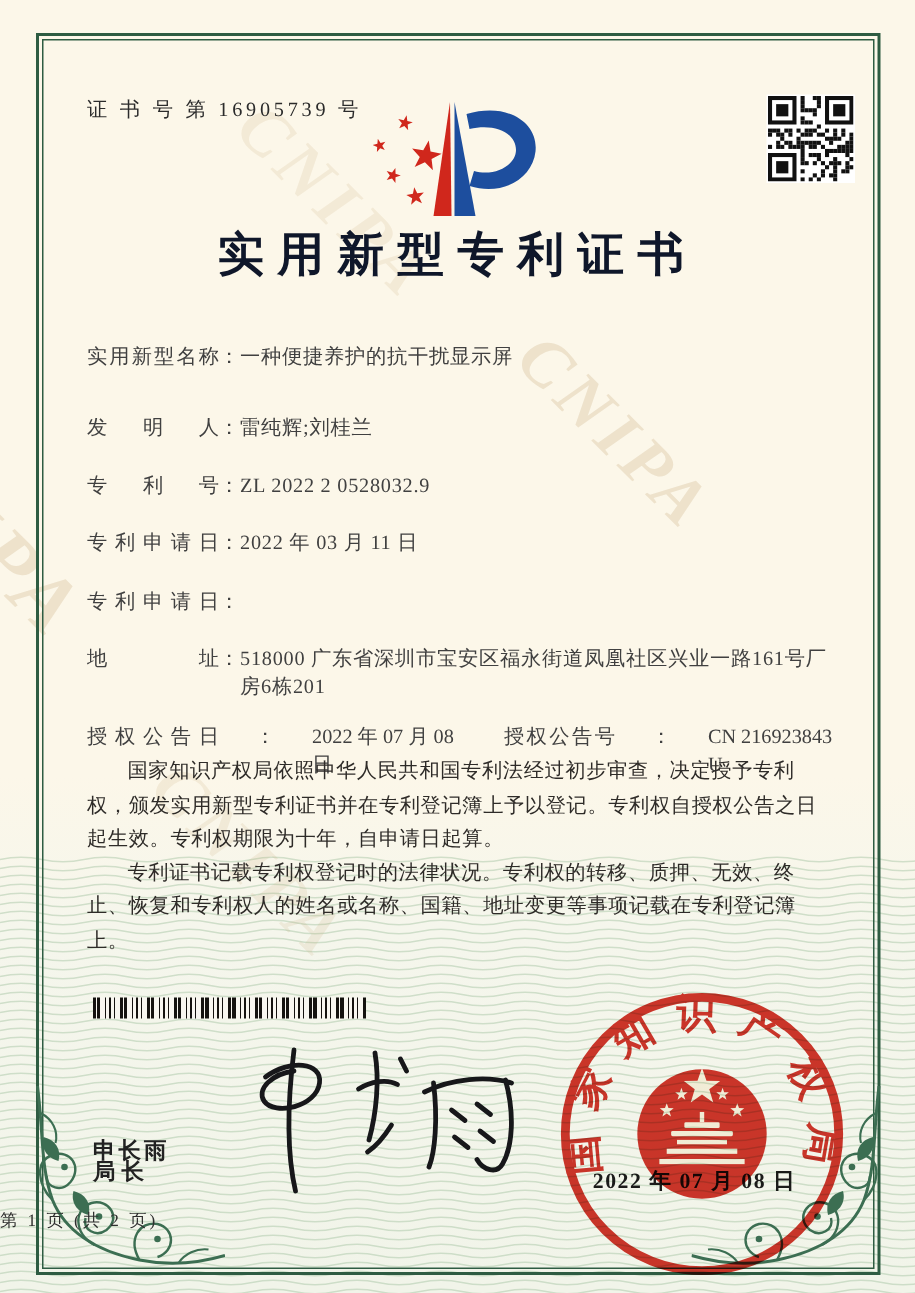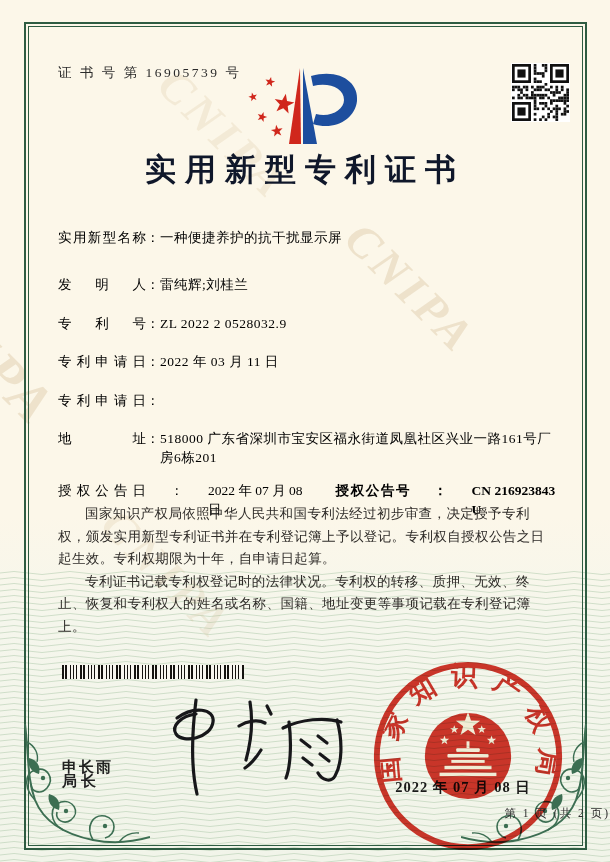--- a/index.html
+++ b/index.html
@@ -21,50 +21,50 @@
       pointer-events:none;white-space:nowrap;}
   .wm.big{font-size:56px;}
   .wm.faint{color:rgba(196,168,118,0.16);}
   
   .certno{position:absolute;left:58px;top:64px;font-size:13.5px;letter-spacing:2.5px;color:#2b2b2b;}
   .logo{position:absolute;left:227px;top:60px;}
   .qr{position:absolute;left:511px;top:63px;width:57px;height:57px;background:#fff;padding:1px;}
   .title{position:absolute;left:0;right:0;top:149px;text-align:center;font-size:31px;font-weight:bold;
          letter-spacing:9px;color:#0f172a;}
   
-  .fields{position:absolute;left:58px;right:54px;top:228px;font-size:13.5px;color:#000000;line-height:19px;}
+  .fields{position:absolute;left:58px;right:54px;top:228px;font-size:13.5px;color:#404040;line-height:19px;}
   .frow{display:flex;margin-bottom:19px;}
   .frow.gap-lg{margin-bottom:28px;}
   .frow.gap-md{margin-bottom:20px;}
   .flabel{display:inline-block;width:88px;text-align:justify;text-align-last:justify;flex:0 0 88px;}
   .fcolon{flex:0 0 14px;}
   .fval{flex:1;letter-spacing:0.5px;}
   .grp{display:flex;gap:24px;}
-  .grp2{margin-left:30px;font-weight:bold;}
+  .grp2{margin-left:30px;}
   .grp2 .flabel{width:74px;flex-basis:74px;}
   
   .paras{position:absolute;left:58px;right:54px;top:503px;font-size:13.5px;line-height:22.5px;
          color:#2e2b28;letter-spacing:0.4px;}
   .paras p{margin:0;text-indent:2em;}
   
   .barcode{position:absolute;left:62px;top:665px;width:182px;height:14px;background:
     repeating-linear-gradient(90deg,#14120f 0 2px,#f8f6f0 2px 3px,#14120f 3px 5px,#f8f6f0 5px 8px,
     #14120f 8px 9px,#f8f6f0 9px 11px,#14120f 11px 12px,#f8f6f0 12px 14px,#14120f 14px 15px,#f8f6f0 15px 18px);}
   
   .sig-title{position:absolute;left:62px;top:724px;font-family:"Liberation Sans","DejaVu Sans",sans-serif;
              font-weight:600;font-size:15px;letter-spacing:4px;color:#222;margin-top:48px;}
   .sig-name{position:absolute;left:62px;top:758px;font-family:"Liberation Sans","DejaVu Sans",sans-serif;
             font-weight:600;font-size:15px;letter-spacing:2px;color:#222;}
   .sig-script{position:absolute;left:155px;top:676px;pointer-events:none;}
   
   .seal{position:absolute;left:370px;top:658px;width:196px;height:196px;opacity:0.93;mix-blend-mode:multiply;}
   .seal-date{position:absolute;left:382px;top:778px;width:162px;text-align:center;font-size:14.5px;
              font-weight:bold;color:#1c1c1c;letter-spacing:1px;mix-blend-mode:multiply;}
   
-  .footer{position:absolute;left:0;right:0;top:806px;text-align:right;font-size:11.5px;
+  .footer{position:absolute;left:0;right:0;top:806px;text-align:left;font-size:11.5px;
           letter-spacing:2px;color:#2f2f2f;}
 </style>
 </head>
 <body>
 
 <svg class="waves" width="610" height="292" viewBox="0 0 610 292">
   <defs>
     <pattern id="wv" width="56" height="6" patternUnits="userSpaceOnUse">
       <path d="M0 3 Q14 0 28 3 T56 3" fill="none" stroke="#a9c6a6" stroke-width="1"></path>
     </pattern>

